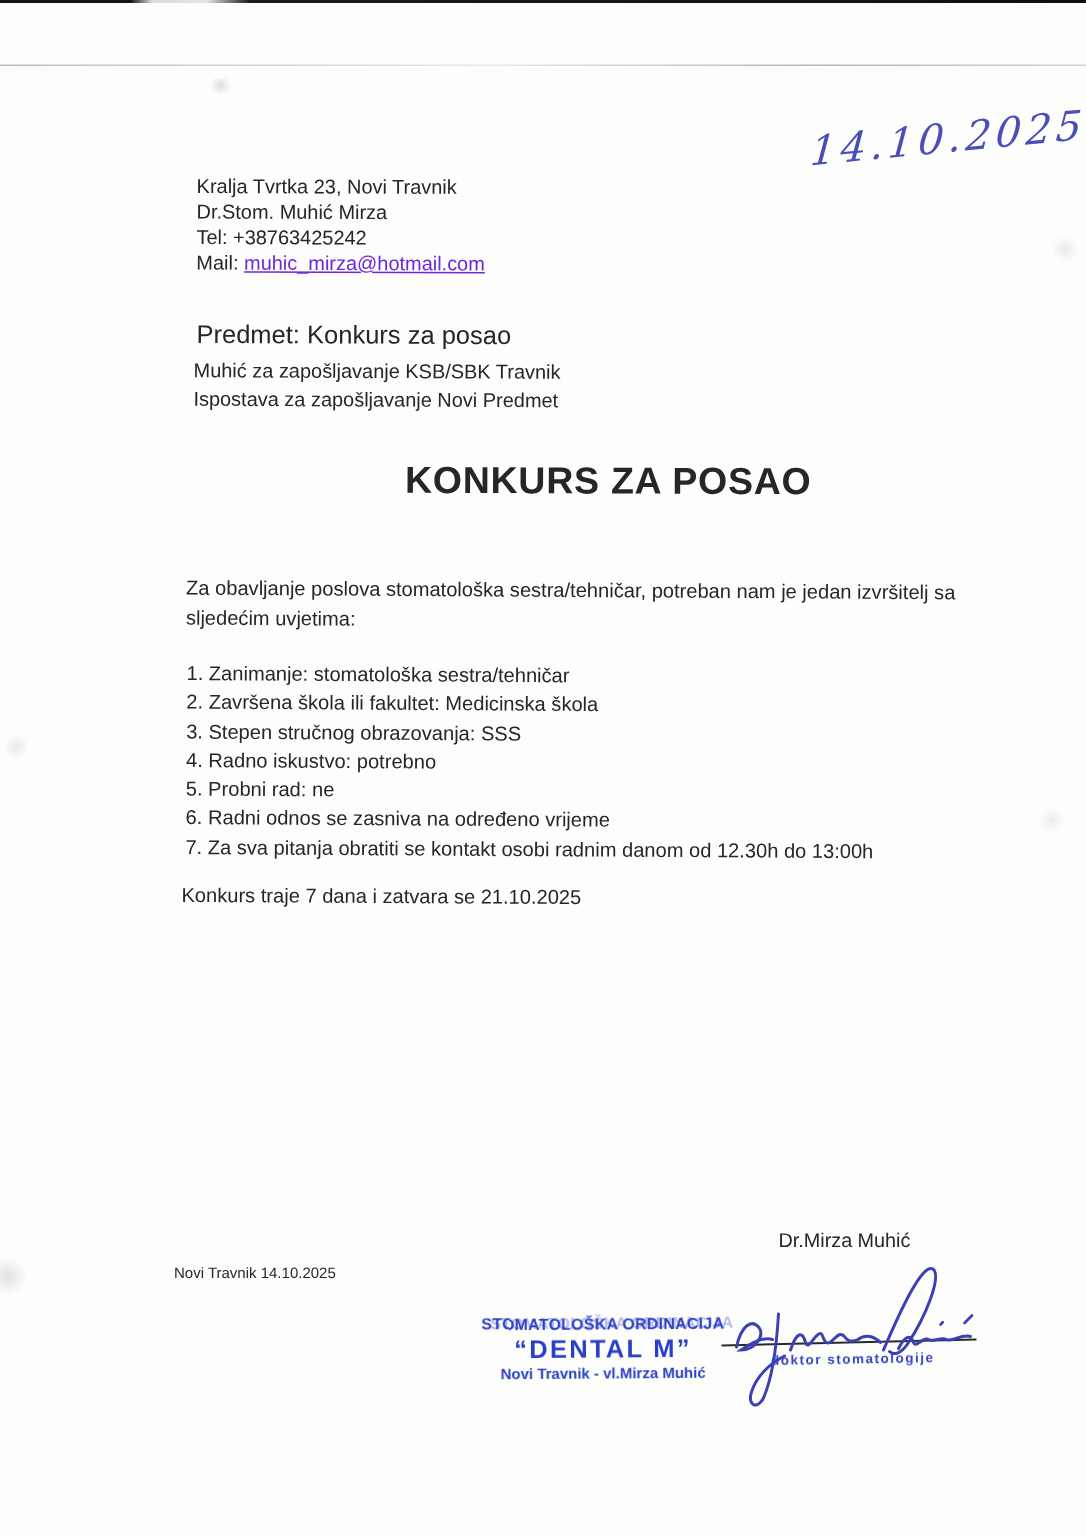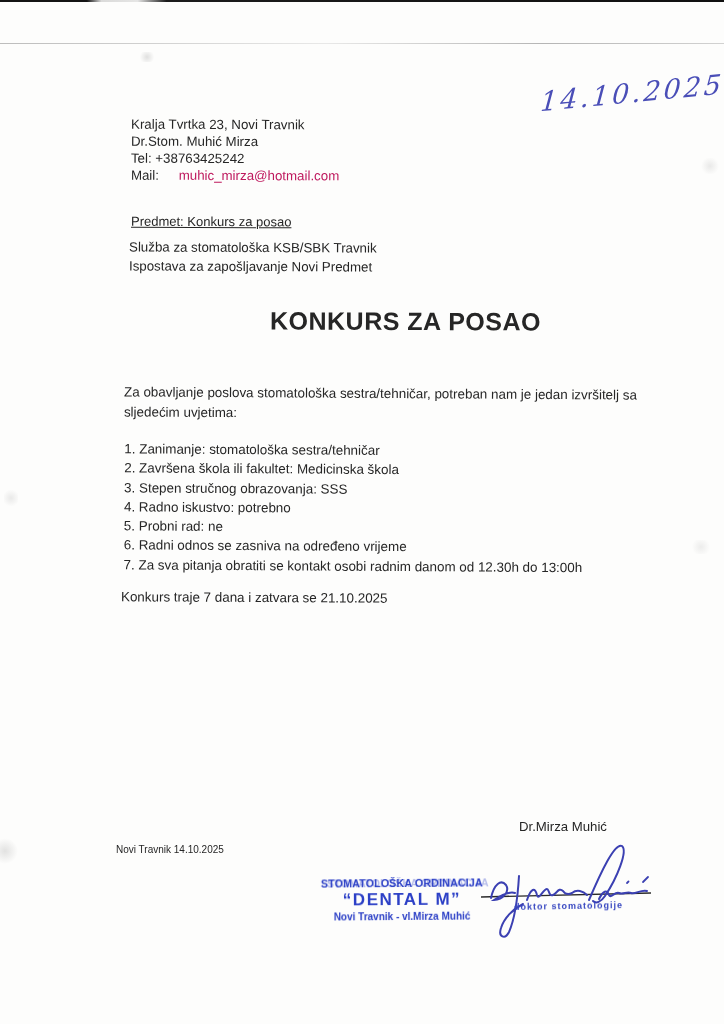--- a/index.html
+++ b/index.html
@@ -37,23 +37,23 @@
     white-space:nowrap;
     opacity:.92;
   }
 
   
   .letterhead{
     position:absolute;left:131px;top:116px;
     font-size:13.3px;line-height:17px;
     transform:rotate(.2deg);
   }
-  .mail a, .mail-address{color:#be185d;margin-left:16px;}
+  .mail a, .mail-address{color:#6d28d9;text-decoration:underline;}
 
-  .subject{position:absolute;left:131px;top:214px;font-size:13px;transform:rotate(.2deg);text-decoration:underline;}
+  .subject{position:absolute;left:131px;top:214px;font-size:17px;transform:rotate(.2deg);}
   .recipients{position:absolute;left:129px;top:239px;font-size:13.3px;line-height:18.5px;transform:rotate(.25deg);}
 
   
   .doc-title{
     position:absolute;left:270px;top:307px;
     font-size:25px;font-weight:bold;letter-spacing:.5px;
     transform:rotate(.2deg);
     white-space:nowrap;
   }
 
@@ -113,21 +113,21 @@
   <div class="letterhead">
     <div>Kralja Tvrtka 23, Novi Travnik</div>
     <div>Dr.Stom. Muhić Mirza</div>
     <div>Tel: +38763425242</div>
     <div class="mail"><span>Mail: </span><span class="mail-address">muhic_mirza@hotmail.com</span></div>
   </div>
 
   <div class="subject">Predmet: Konkurs za posao</div>
 
   <div class="recipients">
-    <div>Služba za stomatološka KSB/SBK Travnik</div>
+    <div>Muhić za zapošljavanje KSB/SBK Travnik</div>
     <div>Ispostava za zapošljavanje Novi Predmet</div>
   </div>
 
   <div class="doc-title">KONKURS ZA POSAO</div>
 
   <div class="intro">
     <div>Za obavljanje poslova stomatološka sestra/tehničar, potreban nam je jedan izvršitelj sa</div>
     <div>sljedećim uvjetima:</div>
   </div>
 

